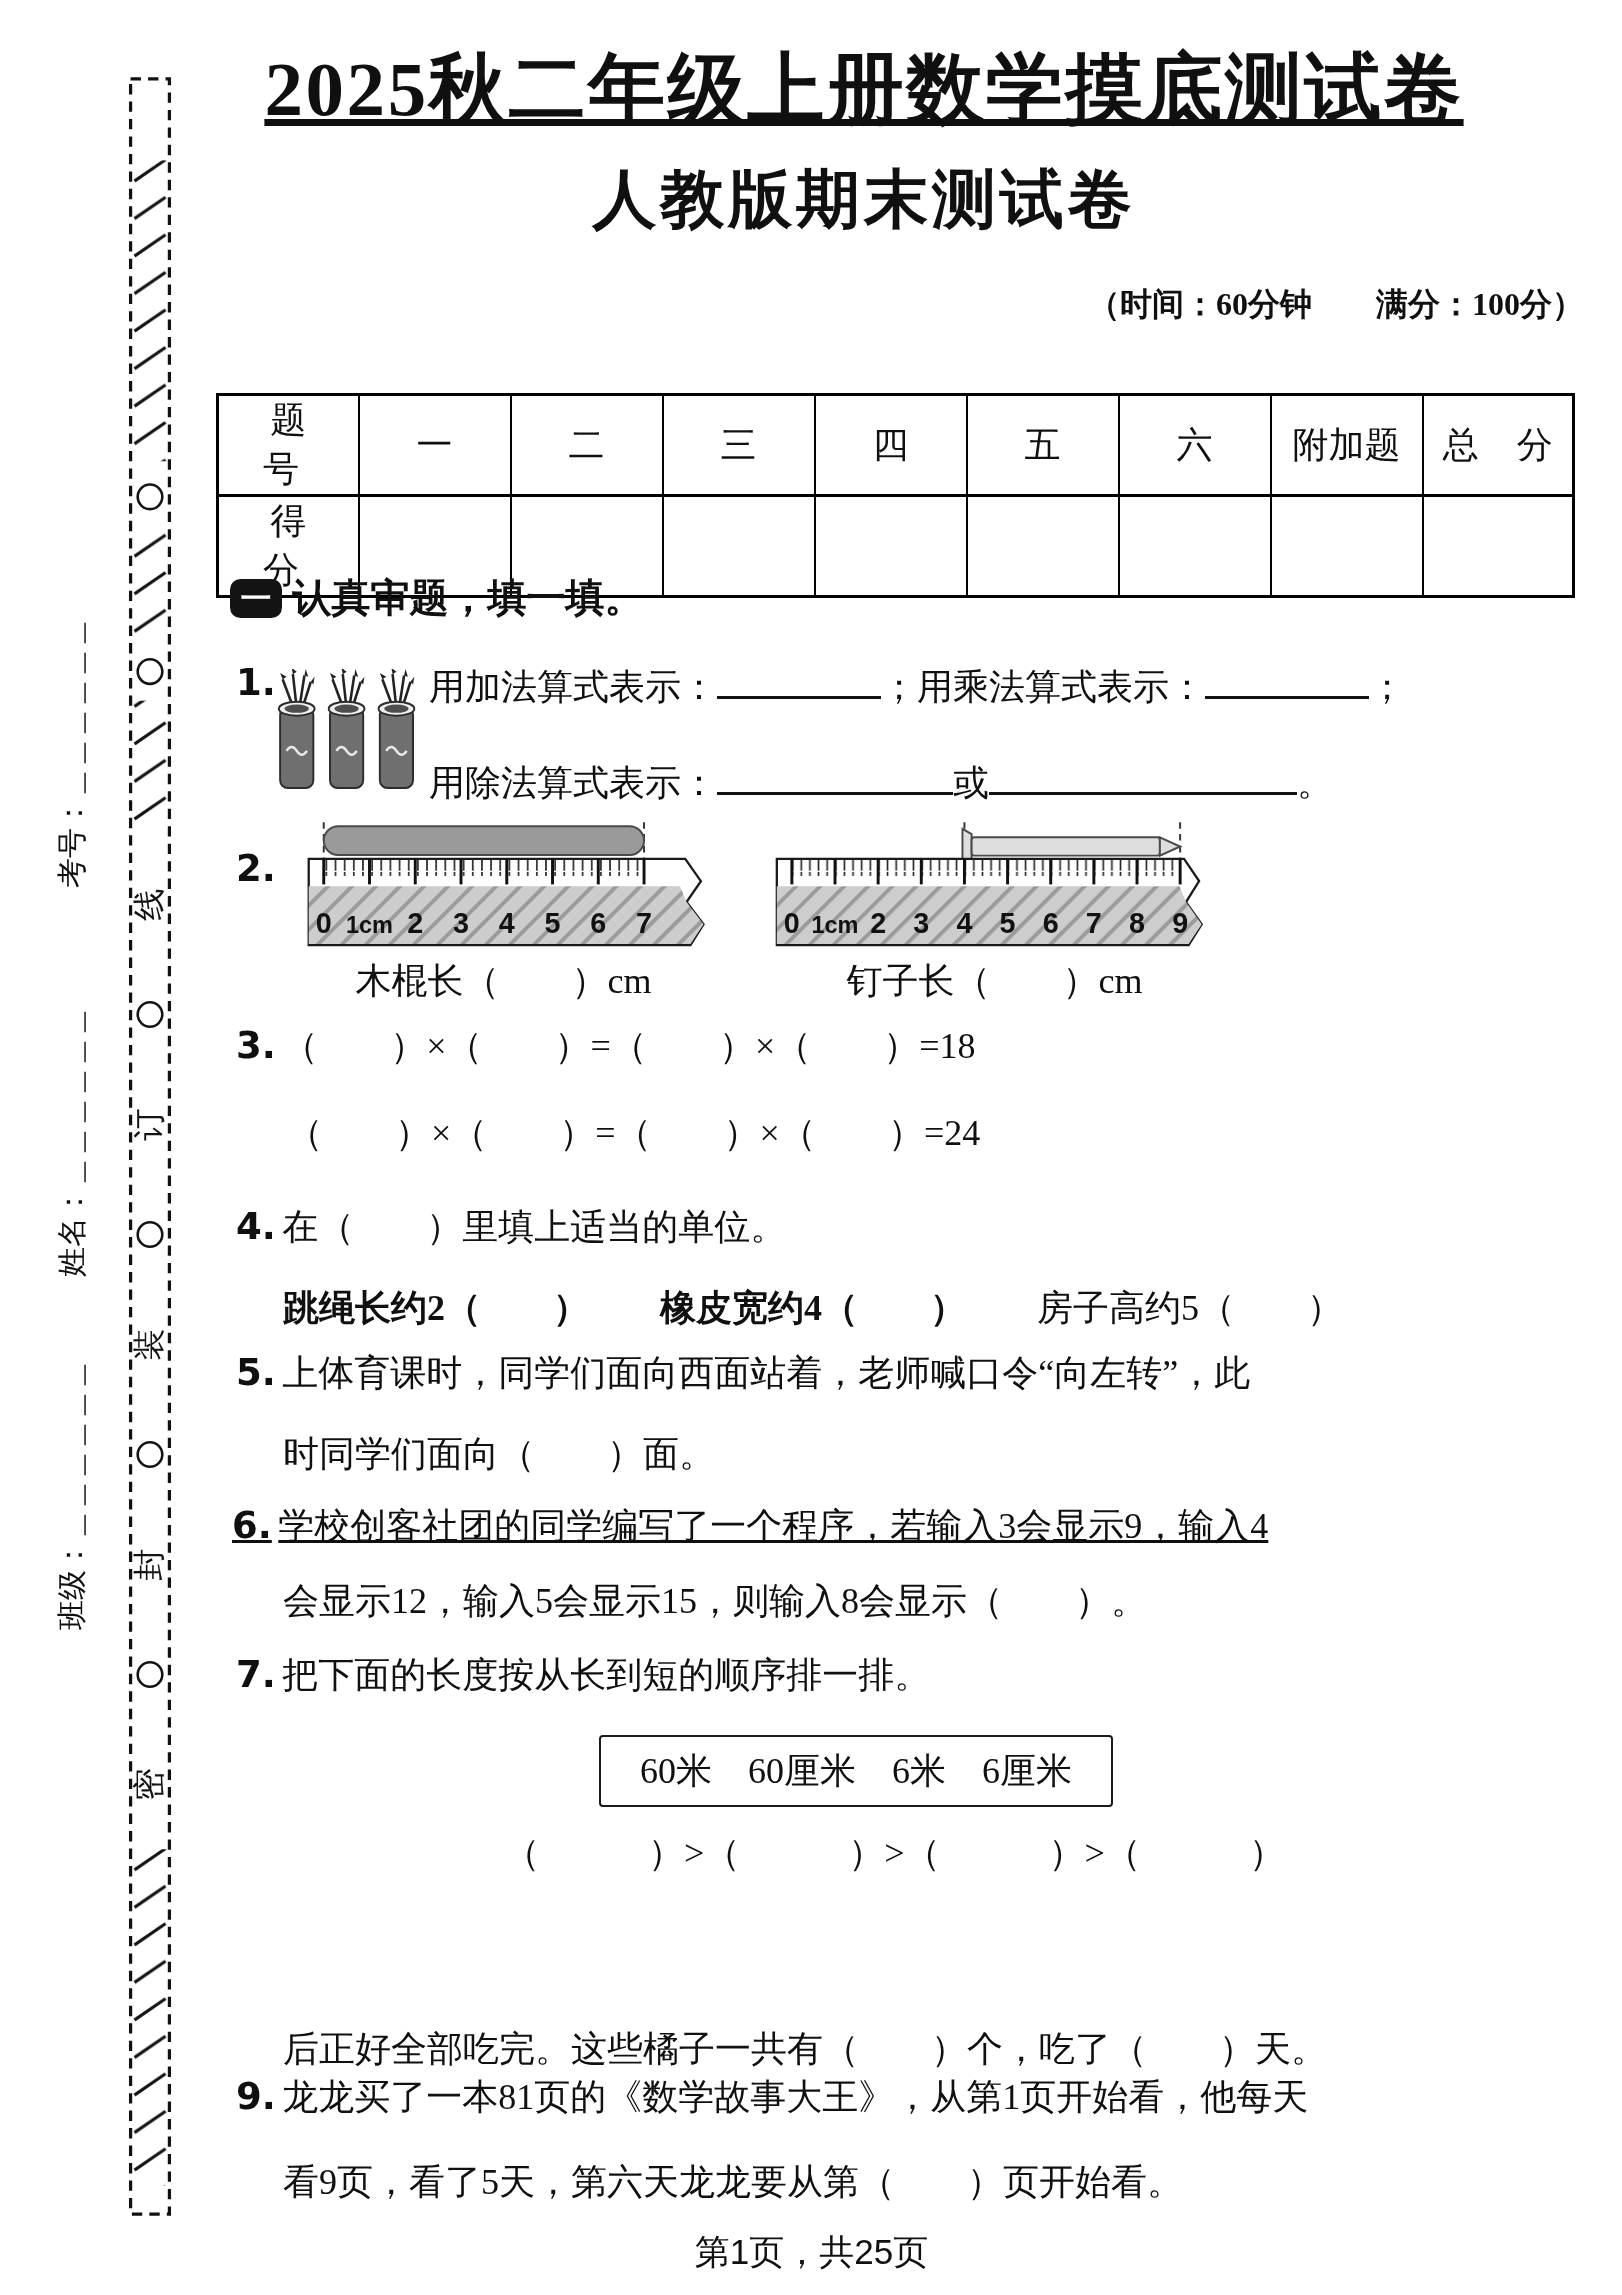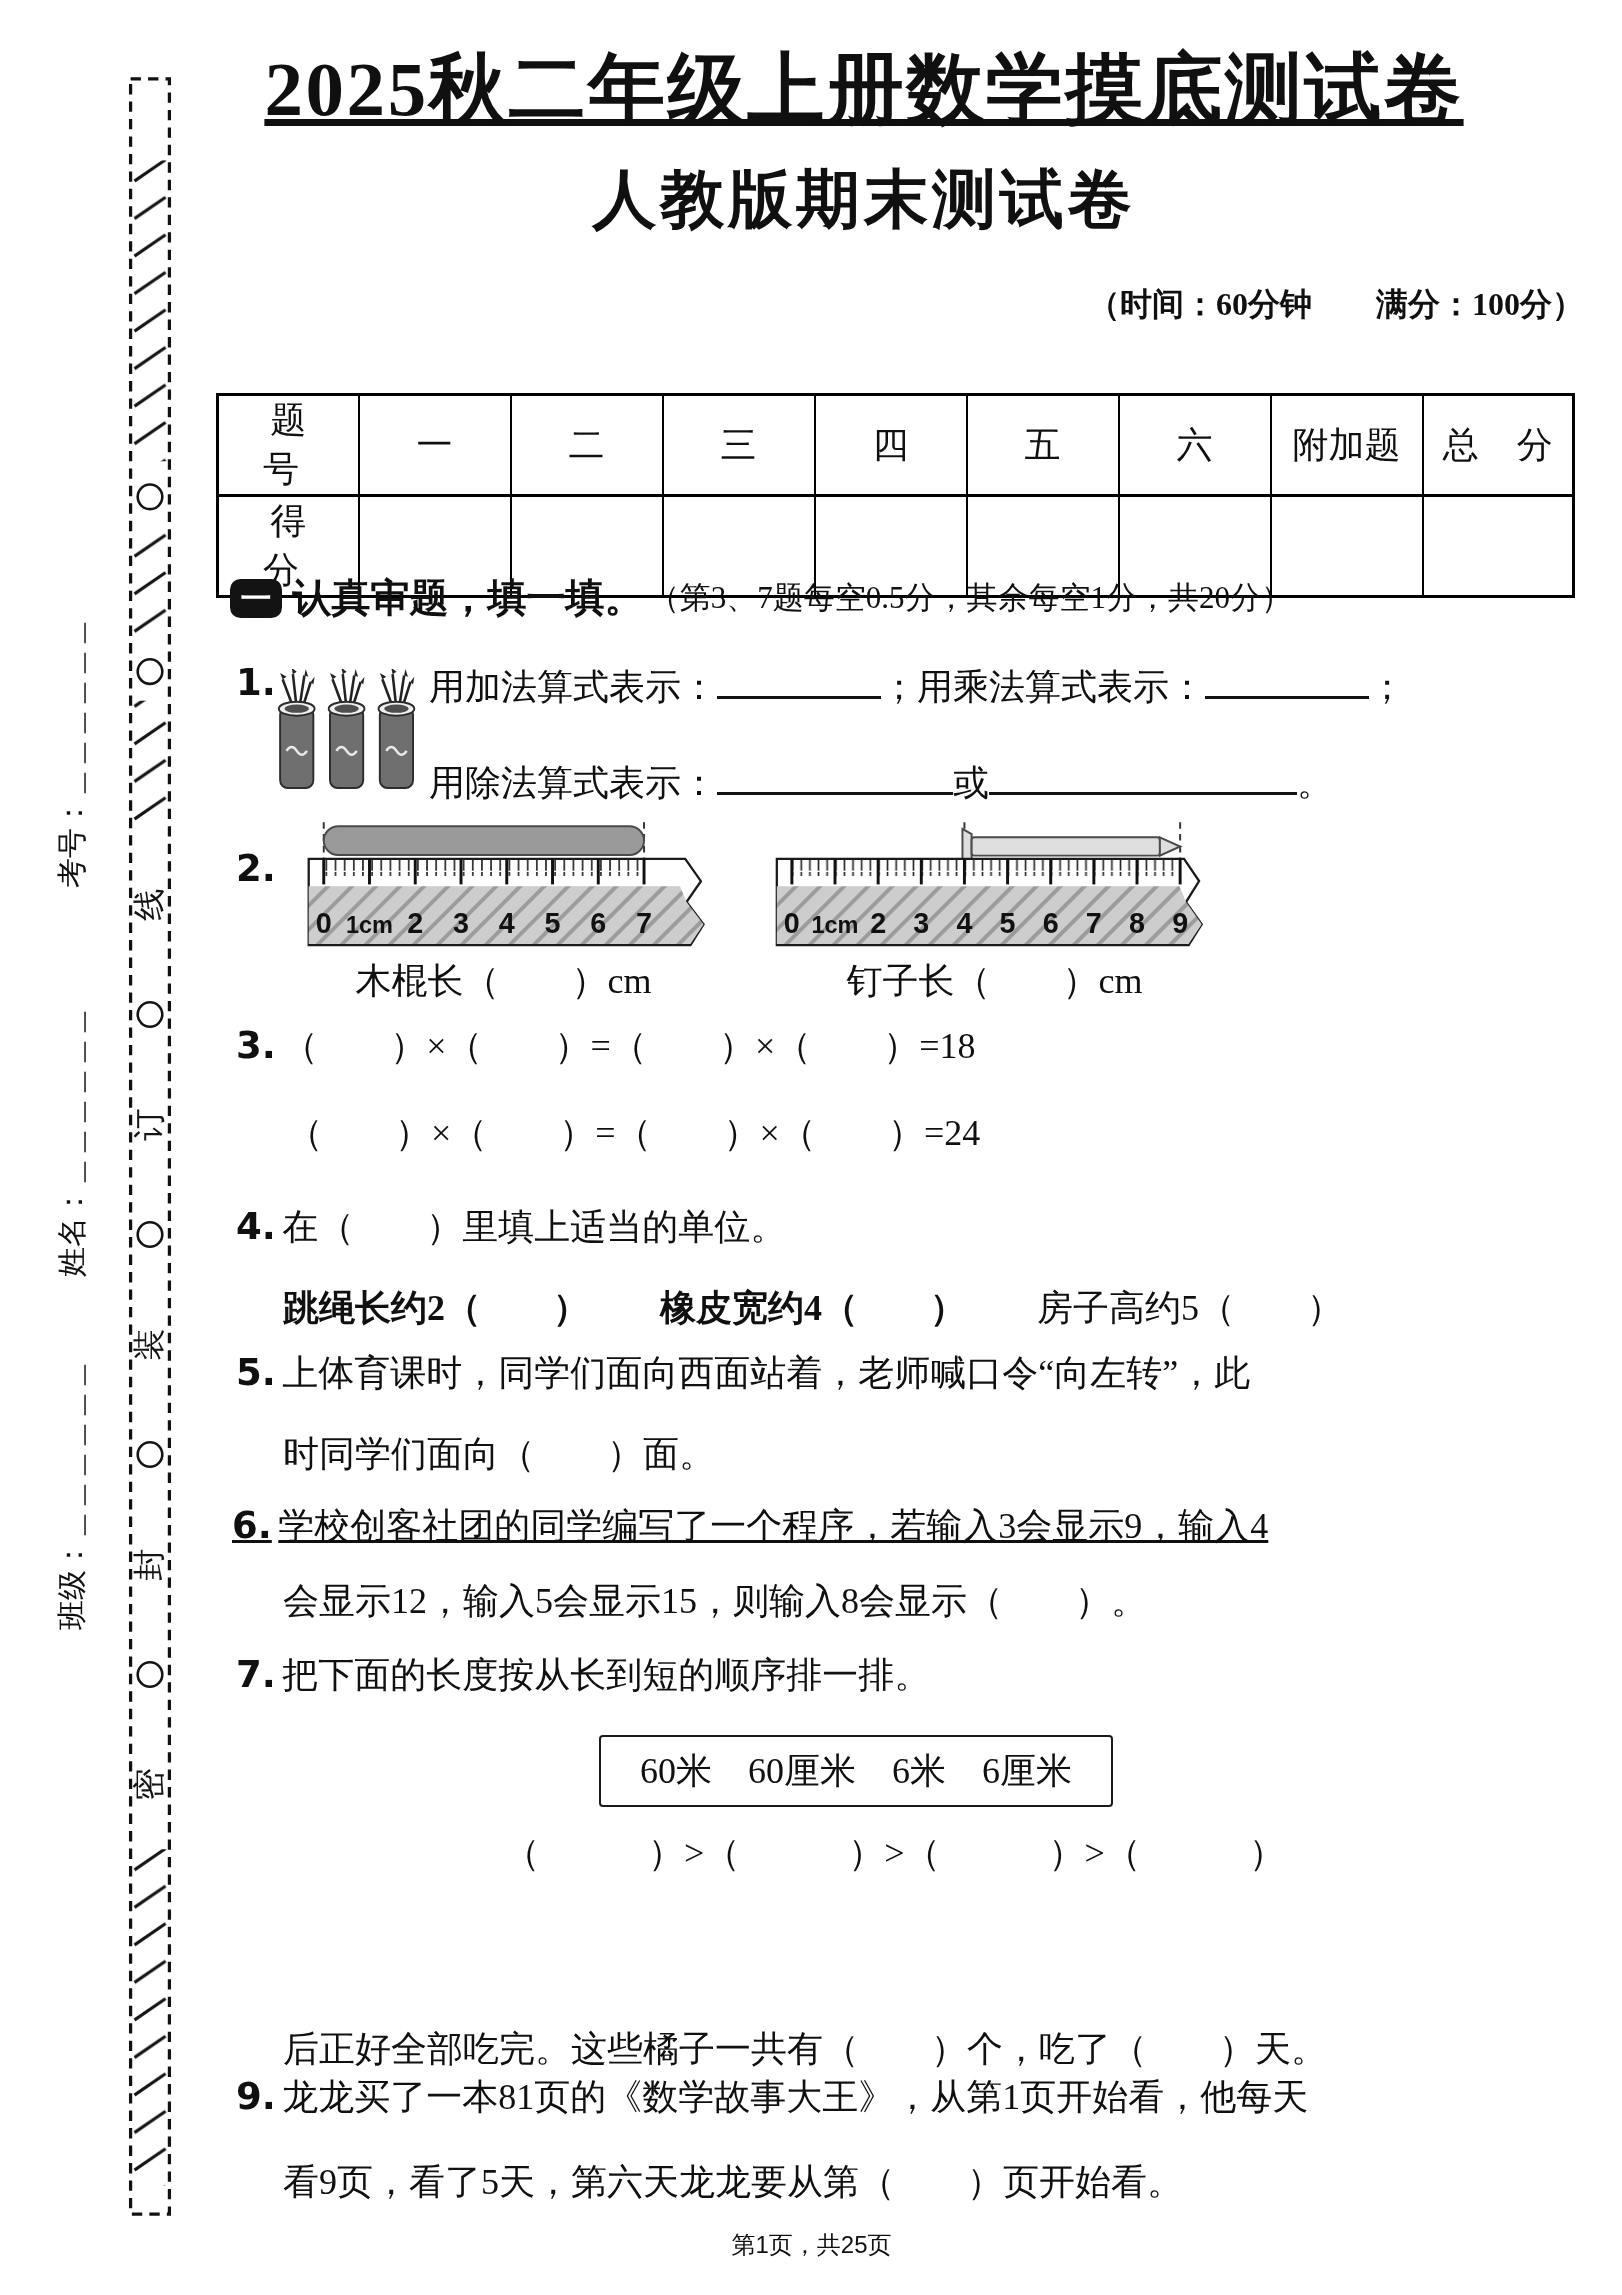--- a/index.html
+++ b/index.html
@@ -33,21 +33,21 @@
   .qnum{font-weight:700;font-family:"DejaVu Sans","Liberation Sans",sans-serif;font-size:37px;padding-right:6.5px;}
   .u{display:inline-block;border-bottom:3.3px solid #131313;height:34px;vertical-align:baseline;}
   .w240{width:164px;} .w330{width:236px;} .w420{width:308px;}
   .item{margin-right:62px;font-weight:bold;}
 
   
   .len-box{position:absolute;top:1735px;left:599px;width:510px;height:68px;border:2.6px solid #1a1a1a;
     border-radius:4px;display:flex;align-items:center;justify-content:center;font-size:36px;white-space:nowrap;}
 
   
-  .footer{position:absolute;top:2229px;left:0;right:0;text-align:center;font-size:24px;
+  .footer{position:absolute;top:2229px;left:0;right:0;text-align:center;font-size:35px;
     font-family:"Liberation Sans","DejaVu Sans",sans-serif;}
 
   
   .seal-svg{position:absolute;top:64px;left:128px;}
   .side-label{position:absolute;left:72px;transform:translate(-50%,-50%) rotate(-90deg);
     white-space:nowrap;font-size:30px;}
   .ruler-label{position:absolute;text-align:center;font-size:36px;white-space:nowrap;}
 </style>
 </head>
 <body>
@@ -126,21 +126,20 @@
       <td></td>
       <td></td>
       <td></td>
     </tr>
   </tbody>
     </table>
 
   <div class="sec-head">
     <span class="badge">一</span>
     <span class="sec-title">认真审题，填一填。</span>
-    <span class="sec-note">（第3、7题每空0.5分，其余每空1分，共20分）</span>
   </div>
 
   <div class="line" style="top:661px;left:236px;">
     <span class="qnum">1.</span>
   </div>
   <svg style="position:absolute;top:669px;left:275px;" width="147" height="128" viewBox="0 0 230 200">
     <defs>
       <g id="cup">
         <line x1="30" y1="64" x2="12" y2="16" stroke="#222" stroke-width="4"></line>
         <line x1="34" y1="62" x2="28" y2="8" stroke="#222" stroke-width="4"></line>

